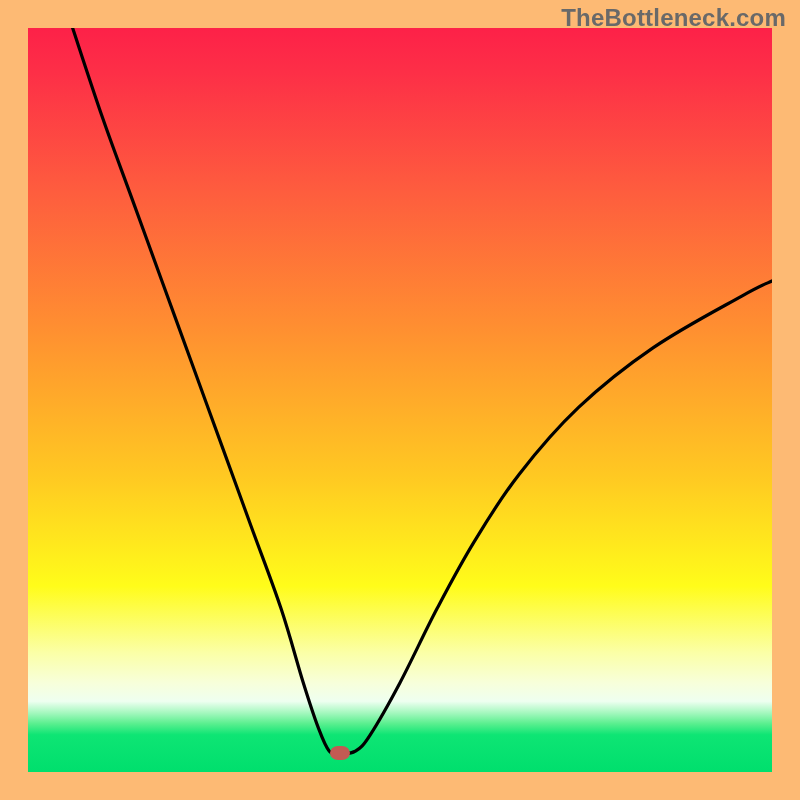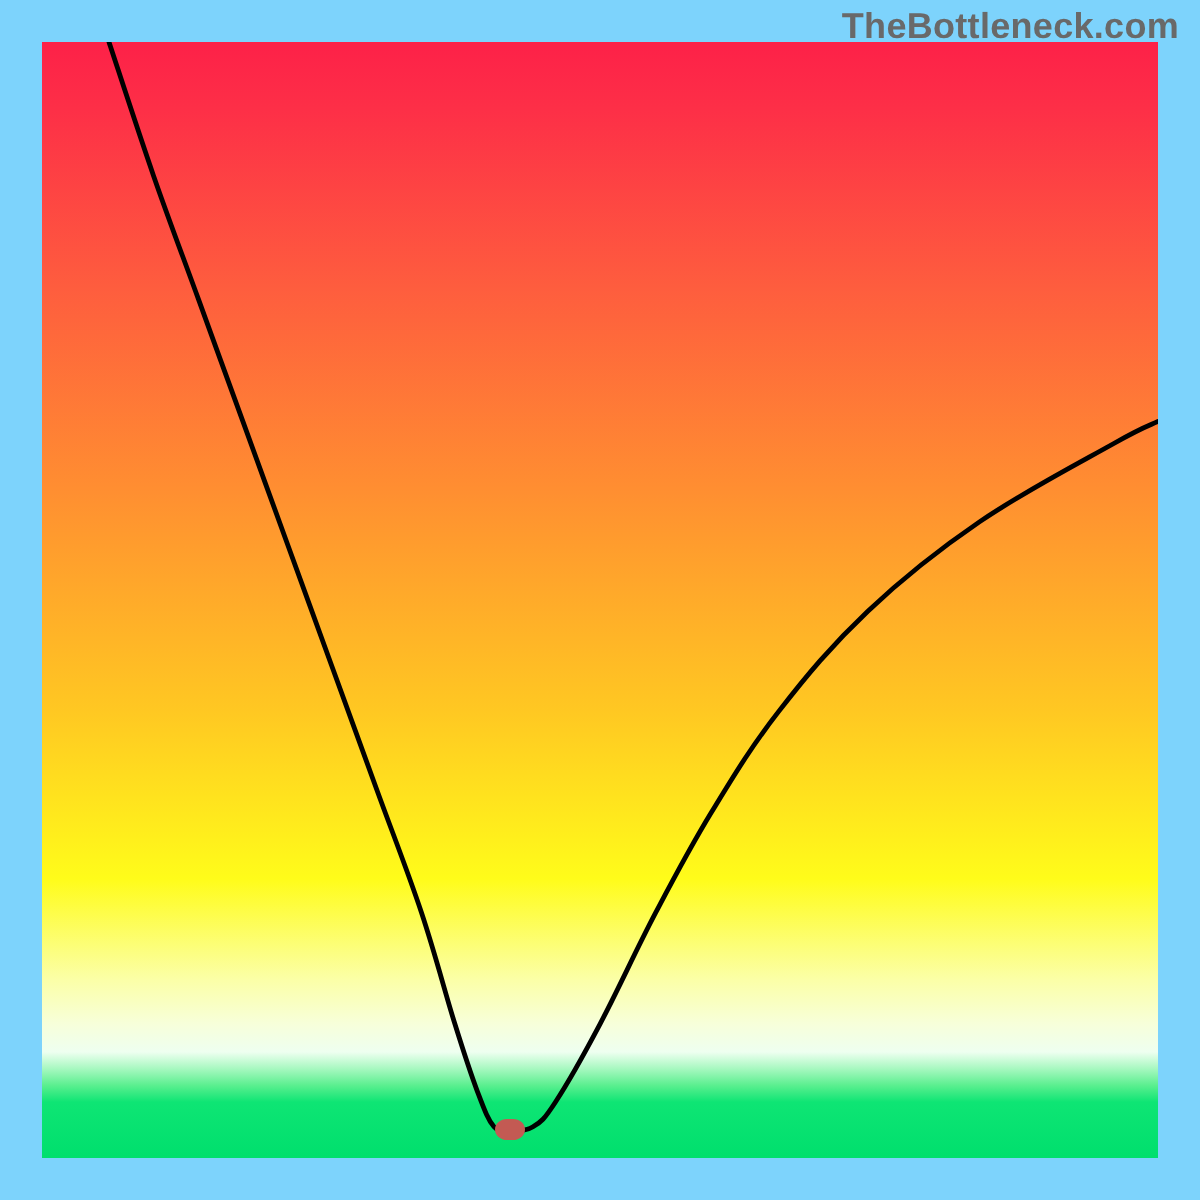--- a/index.html
+++ b/index.html
@@ -10,21 +10,21 @@
     overflow: hidden;
     background: #000;
     font-family: Arial, Helvetica, sans-serif;
   }
   .frame {
     position: absolute;
     left: 0;
     top: 0;
     width: 800px;
     height: 800px;
-    background: #7dd3fc;
+    background: #fdba74;
   }
   .watermark {
     position: absolute;
     top: 4px;
     right: 14px;
     font-size: 24px;
     font-weight: 600;
     color: #696969;
     letter-spacing: 0.2px;
   }

